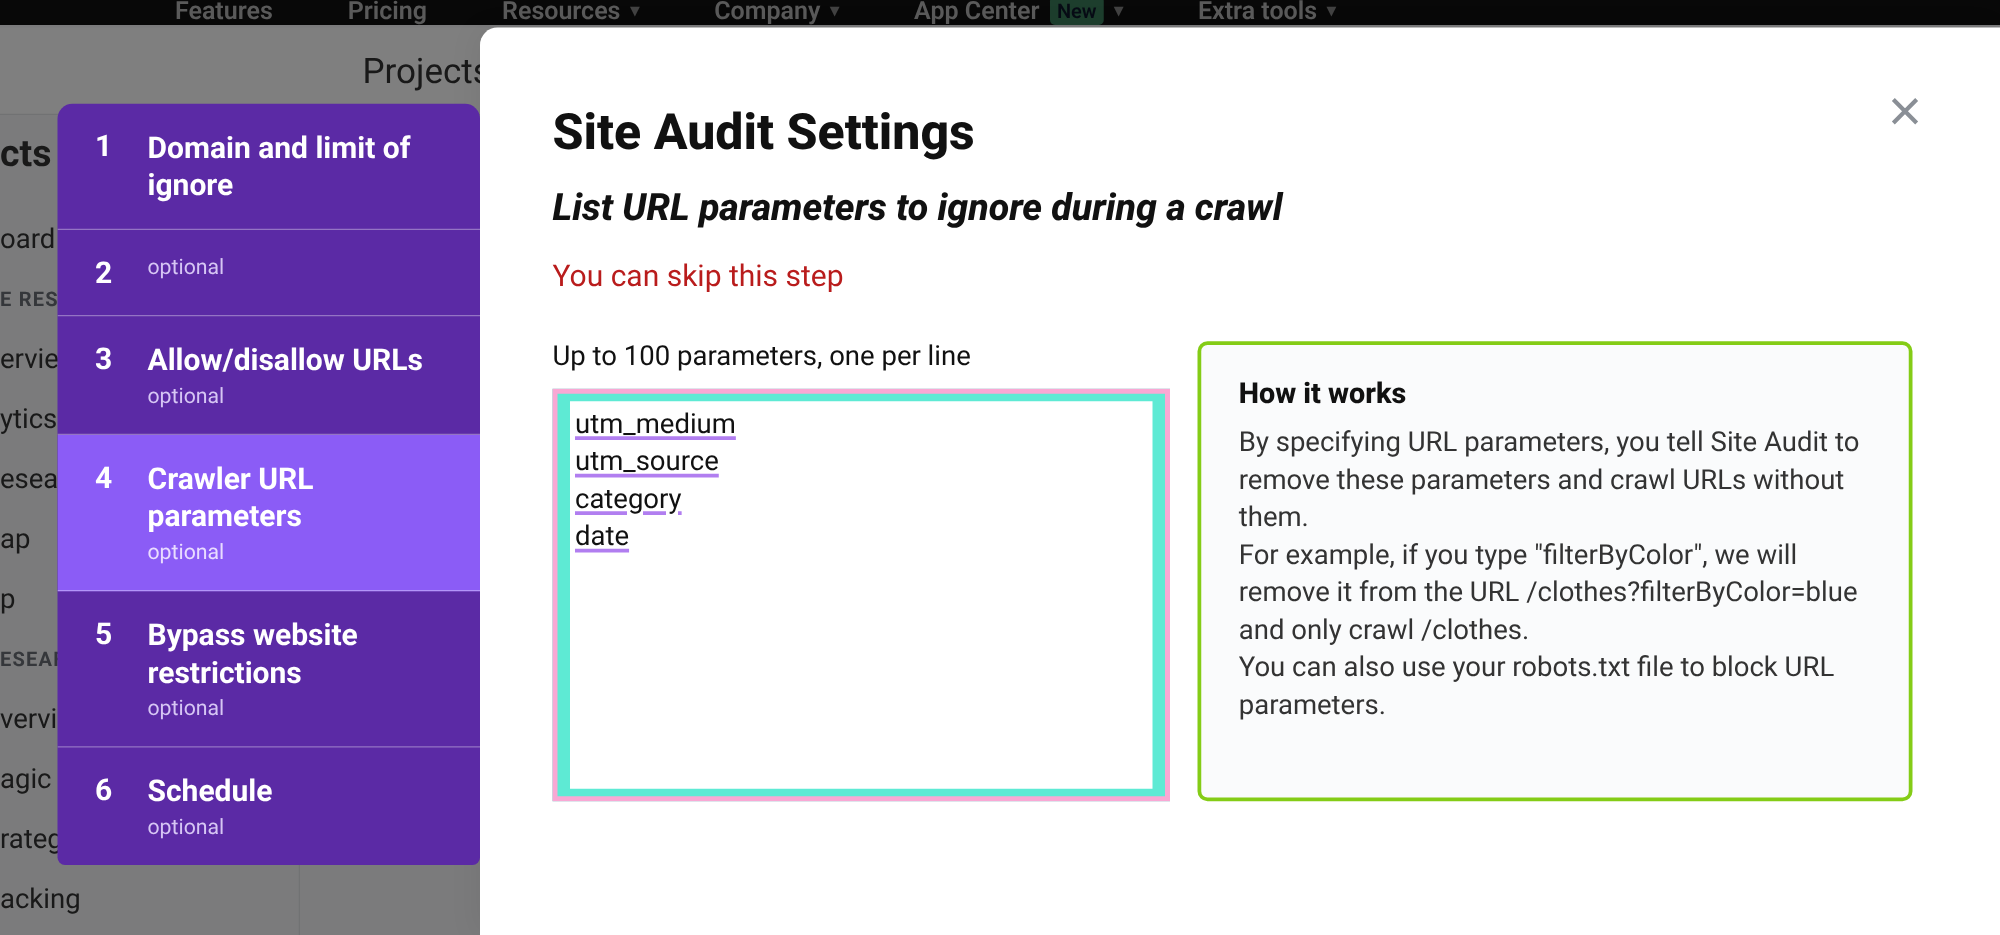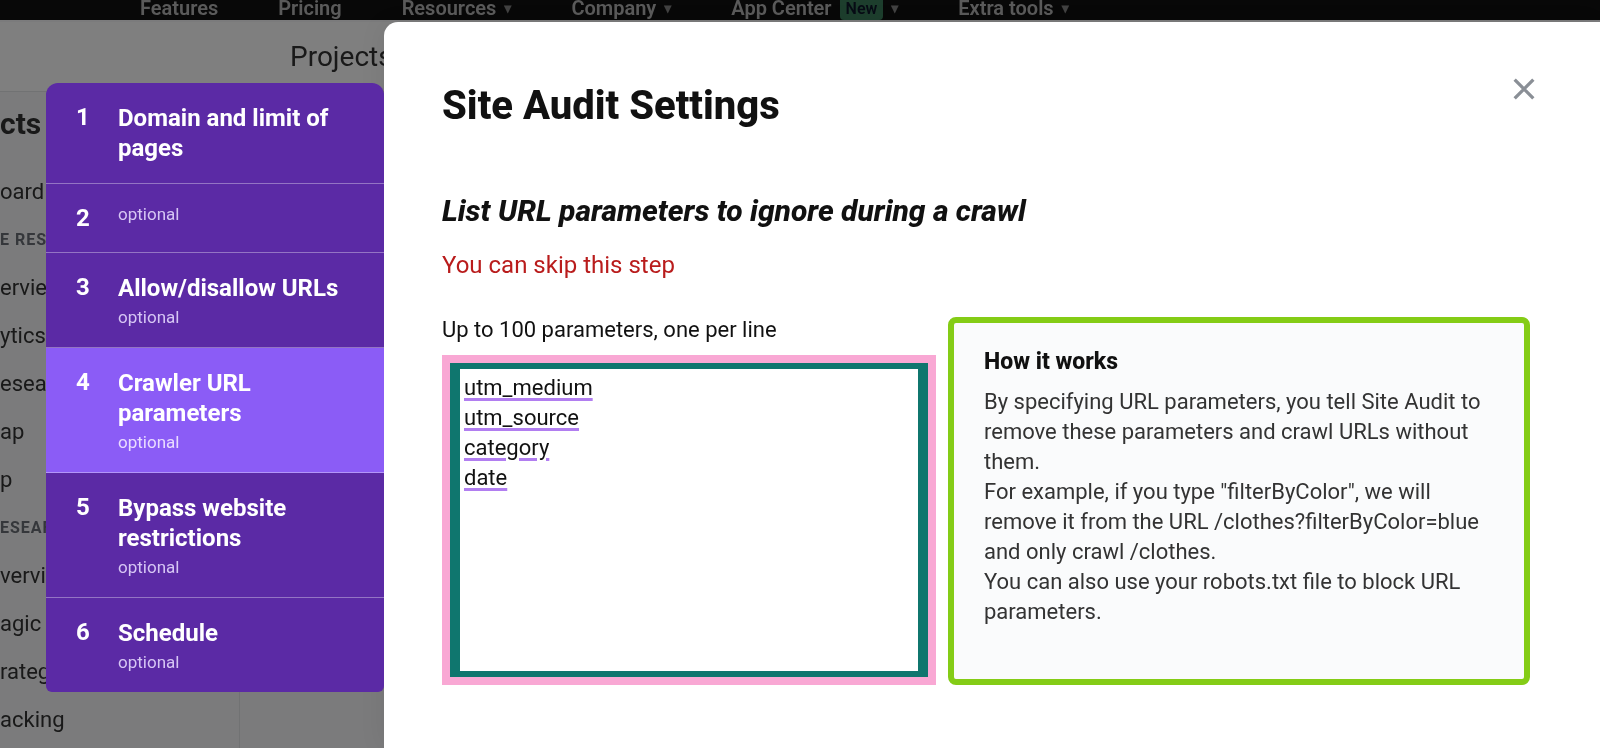--- a/index.html
+++ b/index.html
@@ -106,48 +106,48 @@
     display:flex; align-items:center; justify-content:center;
     cursor:pointer;
     color:#6b6f76;
   }
   .close svg { width:32px; height:32px; stroke:#8a8f96; stroke-width:2.5; }
 
   .modal h1 {
     font-size:40px;
     font-weight:800;
     color:#111;
-    margin-bottom:64px;
+    margin-bottom:20px;
   }
   .modal h2 {
     font-size:30px;
     font-weight:800;
     color:#111;
     margin-bottom:8px;
     font-style:italic;
   }
   .modal .hint {
     font-size:24px;
     color:#b91c1c;
     margin-bottom:38px;
     margin-top:23px;
   }
 
-  .body { display:flex; gap:12px; }
+  .body { display:flex; gap:22px; }
   .left {
     flex:0 0 494px;
   }
   .label {
     font-size:22px;
     color:#111;
     margin-bottom:12px;
   }
   .textarea-wrap {
-    border:8px solid #f9a8d4;
-    background:#0f766e;
+    border:4px solid #f9a8d4;
+    background:#5eead4;
     height:330px;
     padding:6px 10px;
     margin-top:13px;
   }
   .textarea {
     width:100%; height:100%;
     border:none; outline:none;
     resize:none;
     font-size:22px;
     line-height:30px;
@@ -155,21 +155,21 @@
     color:#111;
     padding:4px 4px;
     text-decoration-line: underline;
     text-decoration-color: #b17ef0;
     text-decoration-thickness: 3px;
     text-underline-offset: 3px;
   }
 
   .infobox {
     flex:1;
-    border:6px solid #84cc16;
+    border:3px solid #84cc16;
     background:#fafbfc;
     border-radius:8px;
     padding:24px 30px 28px 30px;
     font-size:22px;
     line-height:30px;
     color:#333;
   }
   .infobox strong {
     display:block;
     font-size:23px;
@@ -210,21 +210,21 @@
       <div>rateg</div>
       <div>acking</div>
     </div>
 </div>
 <div class="shade"></div>
 
 <div class="steps">
     <div class="step">
       <div class="num">1</div>
       <div class="labels">
-        <div class="title">Domain and limit of pages</div>
+        <div class="title">Domain and limit of ignore</div>
       </div>
     </div>
     <div class="step">
       <div class="num">2</div>
       <div class="labels">
         <div class="opt">optional</div>
       </div>
     </div>
     <div class="step">
       <div class="num">3</div>

